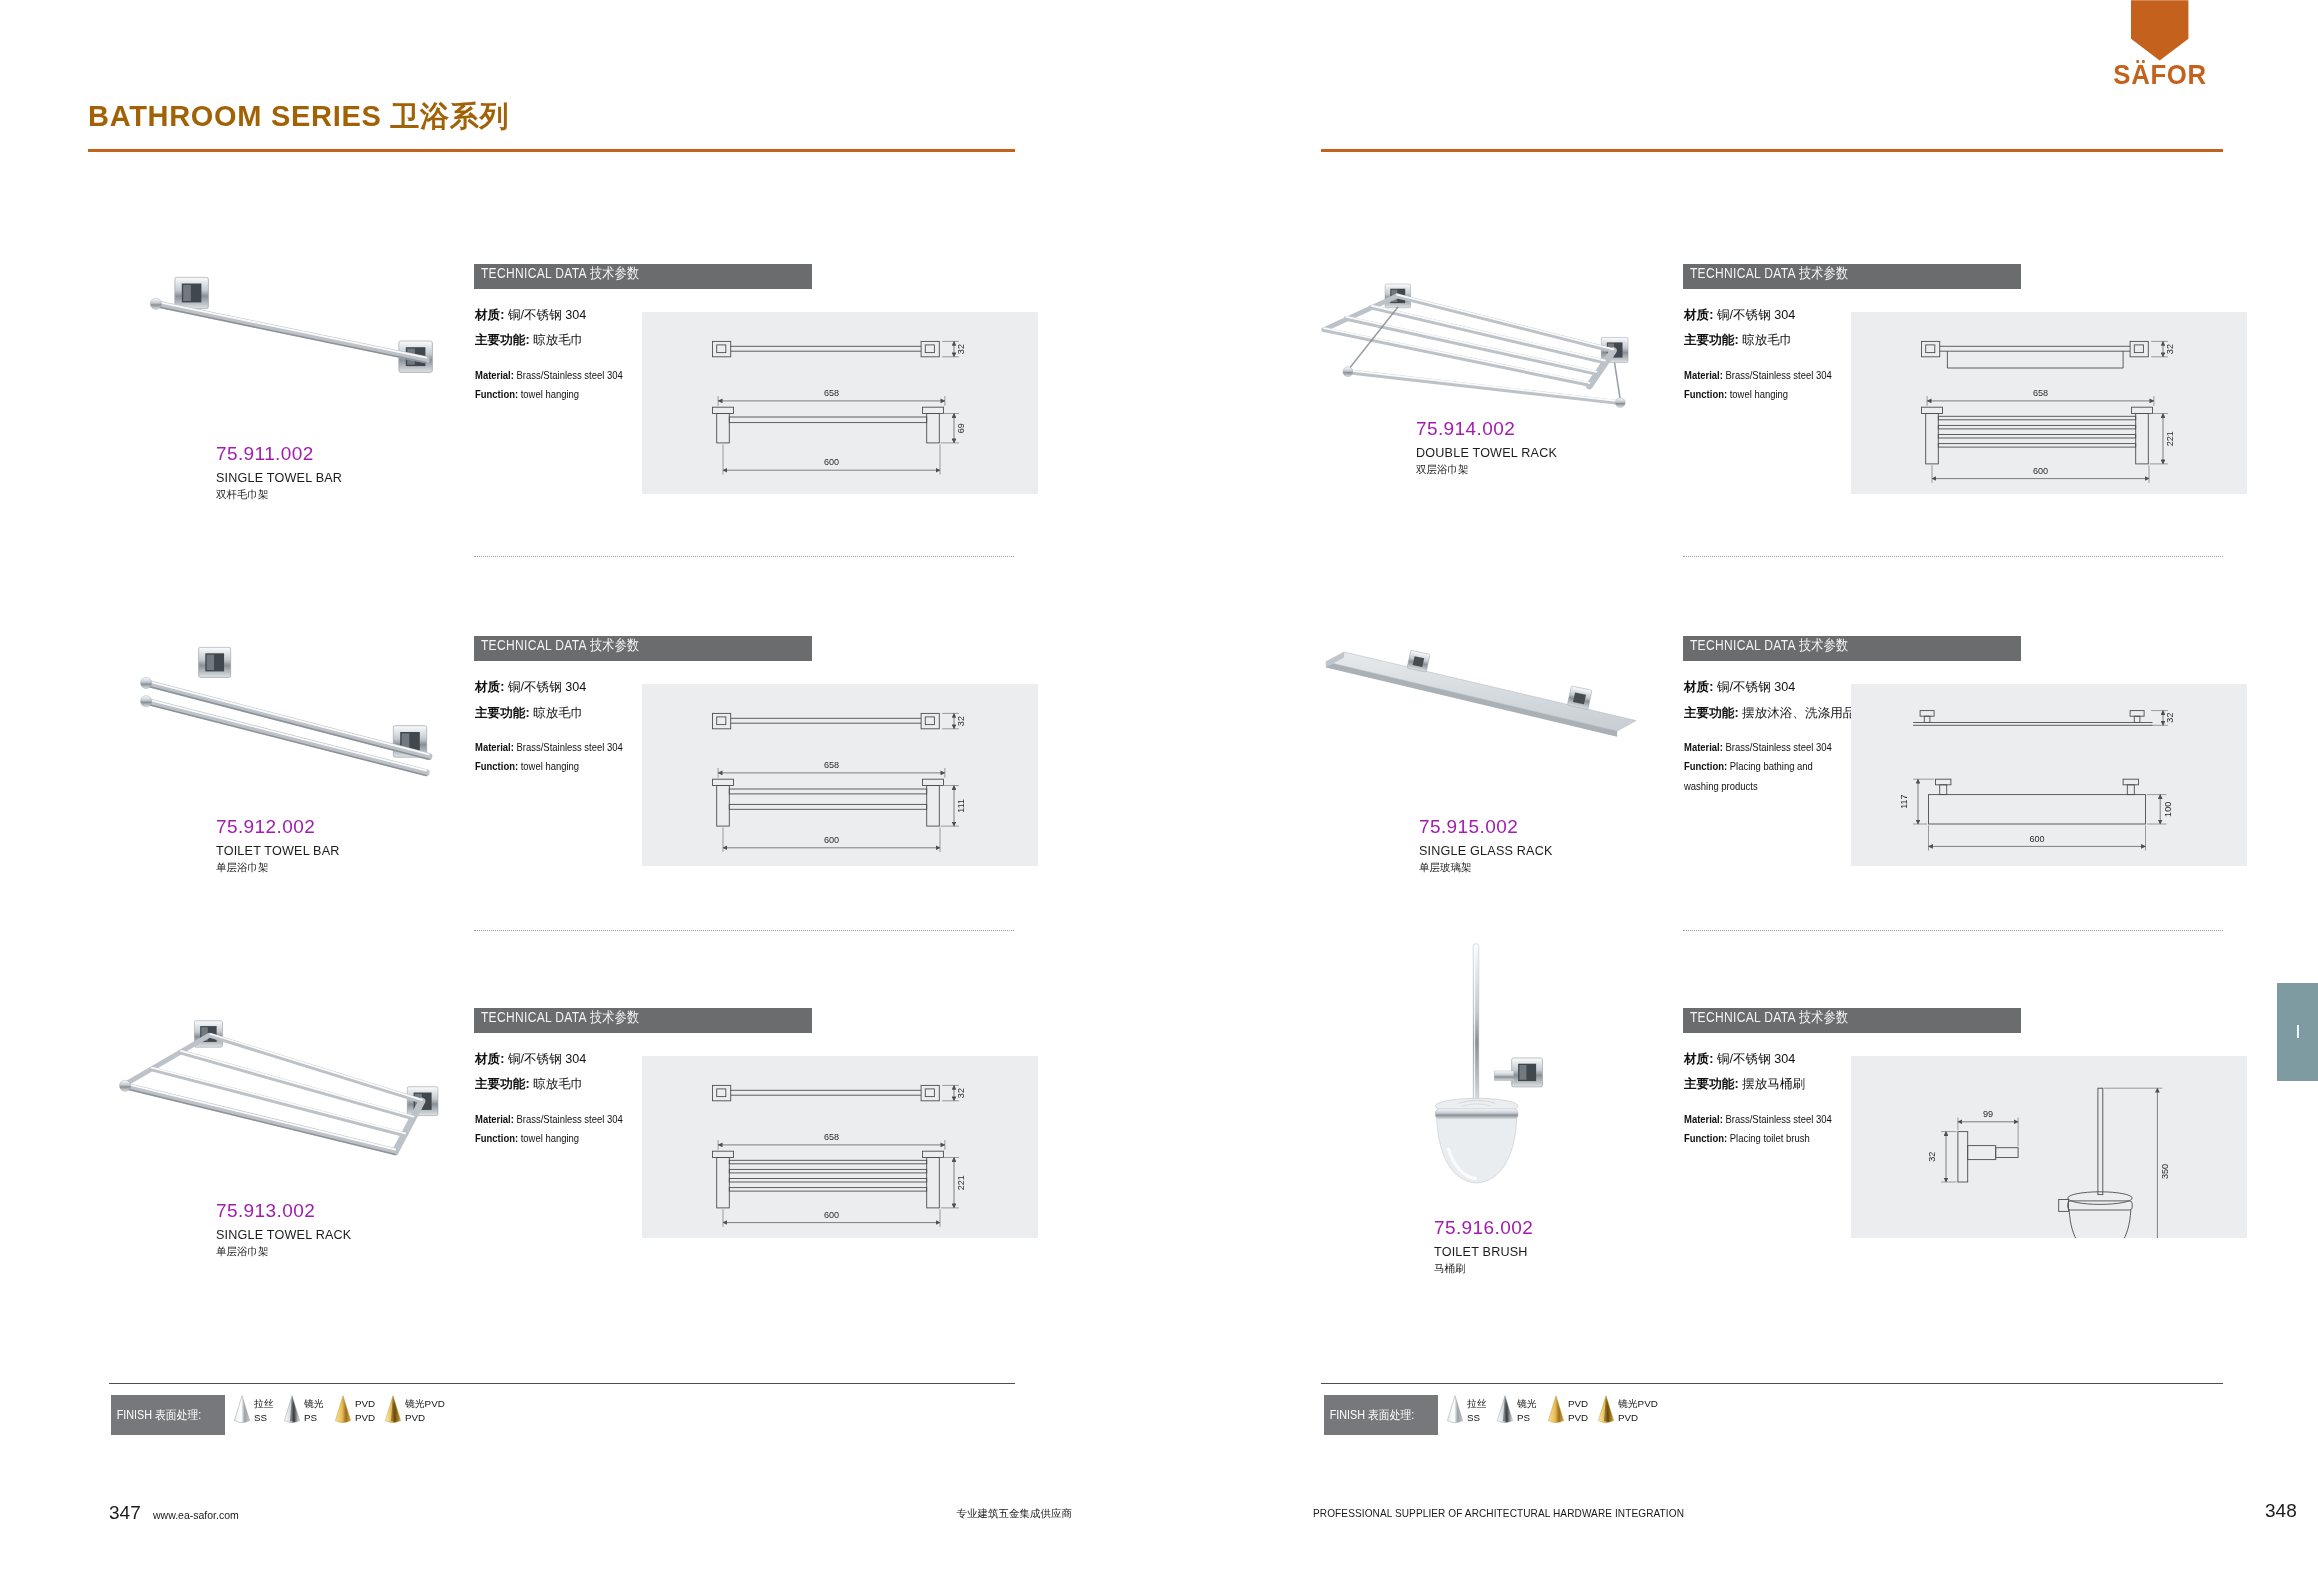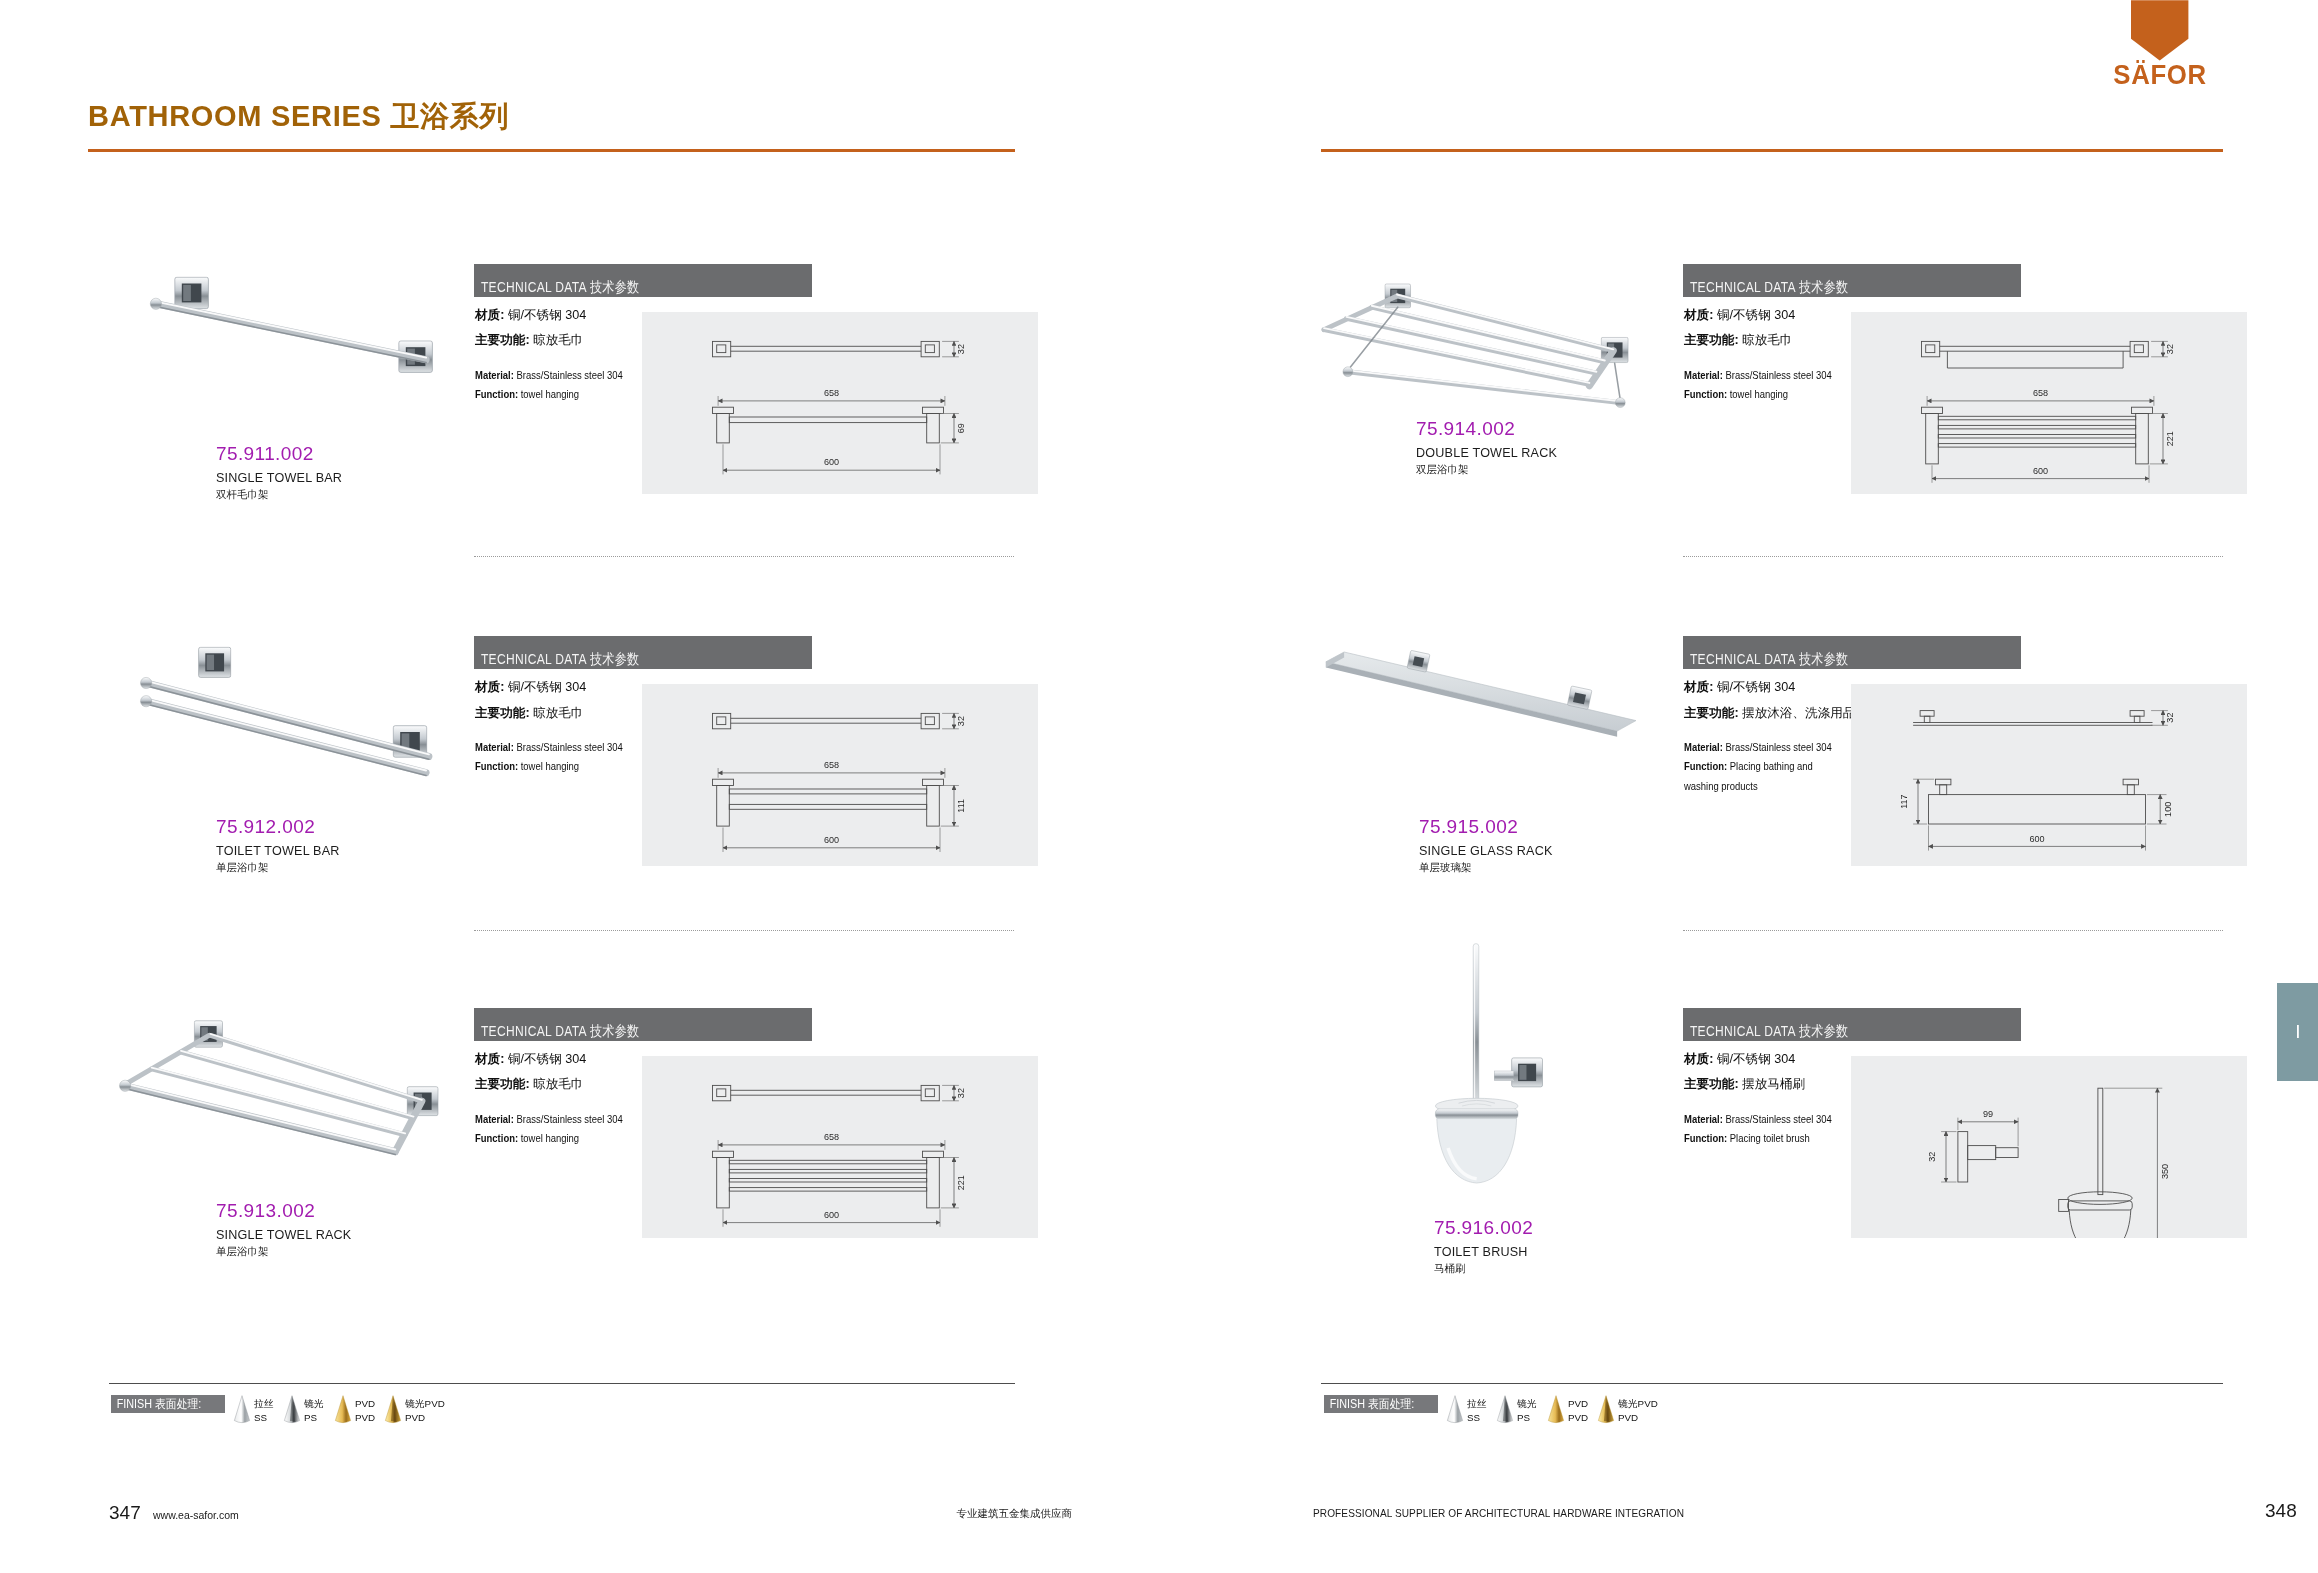--- a/index.html
+++ b/index.html
@@ -10,21 +10,21 @@
   body{background:#e8e8e8;font-family:"Liberation Sans",sans-serif;color:#1a1a1a}
   #page{position:relative;width:2319px;height:1573px;background:#ffffff;overflow:hidden}
   .abs{position:absolute}
 
   .page-title{font-size:29px;letter-spacing:0.7px;color:#a16207;font-weight:700}
   .rule-accent{height:2.8px;background:var(--accent,#C4611C)}
 
   .brand-text{font-size:28px;font-weight:bold;color:var(--accent,#C4611C);
     text-align:center;letter-spacing:0.7px;transform:scaleX(.92);transform-origin:center top}
 
-  .techbar{background:var(--bar_gray,#6B6C6E);width:338px;height:33px;display:flex;align-items:flex-end}
+  .techbar{background:var(--bar_gray,#6B6C6E);width:338px;height:25px;display:flex;align-items:flex-start}
   .techbar .t{color:#f4f4f4;font-size:14.7px;letter-spacing:0.4px;padding-left:8.4px;
     transform:scaleX(.82);transform-origin:left center;white-space:nowrap}
 
   .cnline{font-size:12.6px;color:#101010;white-space:nowrap}
   .cnline b{font-weight:bold}
   .en-block{font-size:11px;line-height:1.75;color:#101010;width:186px;
     transform:scaleX(.86);transform-origin:left top}
   .en-block b{font-weight:bold}
 
   .drawbox{background:var(--box_gray,#ECEDEE);width:396px;height:182px}
@@ -33,21 +33,21 @@
   .ext{stroke:#757575;stroke-width:1}
   .dim{stroke:#4f4f4f;stroke-width:1}
 
   .pcode{font-size:19px;color:#a21caf;letter-spacing:0.4px}
   .pname{font-size:12.6px;color:#1c1c1c;margin-top:6.3px;letter-spacing:0.2px}
   .pcn{font-size:10.5px;color:#1c1c1c;margin-top:2.8px}
 
   .dotline{border-top:1.4px dotted #9b9b9b;height:0;width:540px}
   .thinrule{height:1.4px;background:#4d4d4d}
 
-  .finishbox{background:var(--finish_gray,#77787B);width:114px;height:18px;display:flex;align-items:center}
+  .finishbox{background:var(--finish_gray,#77787B);width:114px;height:40px;display:flex;align-items:center}
   .finishbox .t{color:#fff;font-size:12px;padding-left:6.3px;white-space:nowrap;
     transform:scaleX(.9);transform-origin:left center}
   .fin-label{font-size:9.8px;line-height:1.45;color:#141414;white-space:nowrap}
 
   .ft-num{font-size:19px;color:#1a1a1a}
   .ft-site{font-size:10.5px;color:#1a1a1a}
   .ft-cn{font-size:10.5px;color:#1a1a1a}
   .ft-en{font-size:11.2px;color:#1a1a1a;white-space:nowrap;
     transform:scaleX(.9);transform-origin:left top;letter-spacing:0.1px}
 

